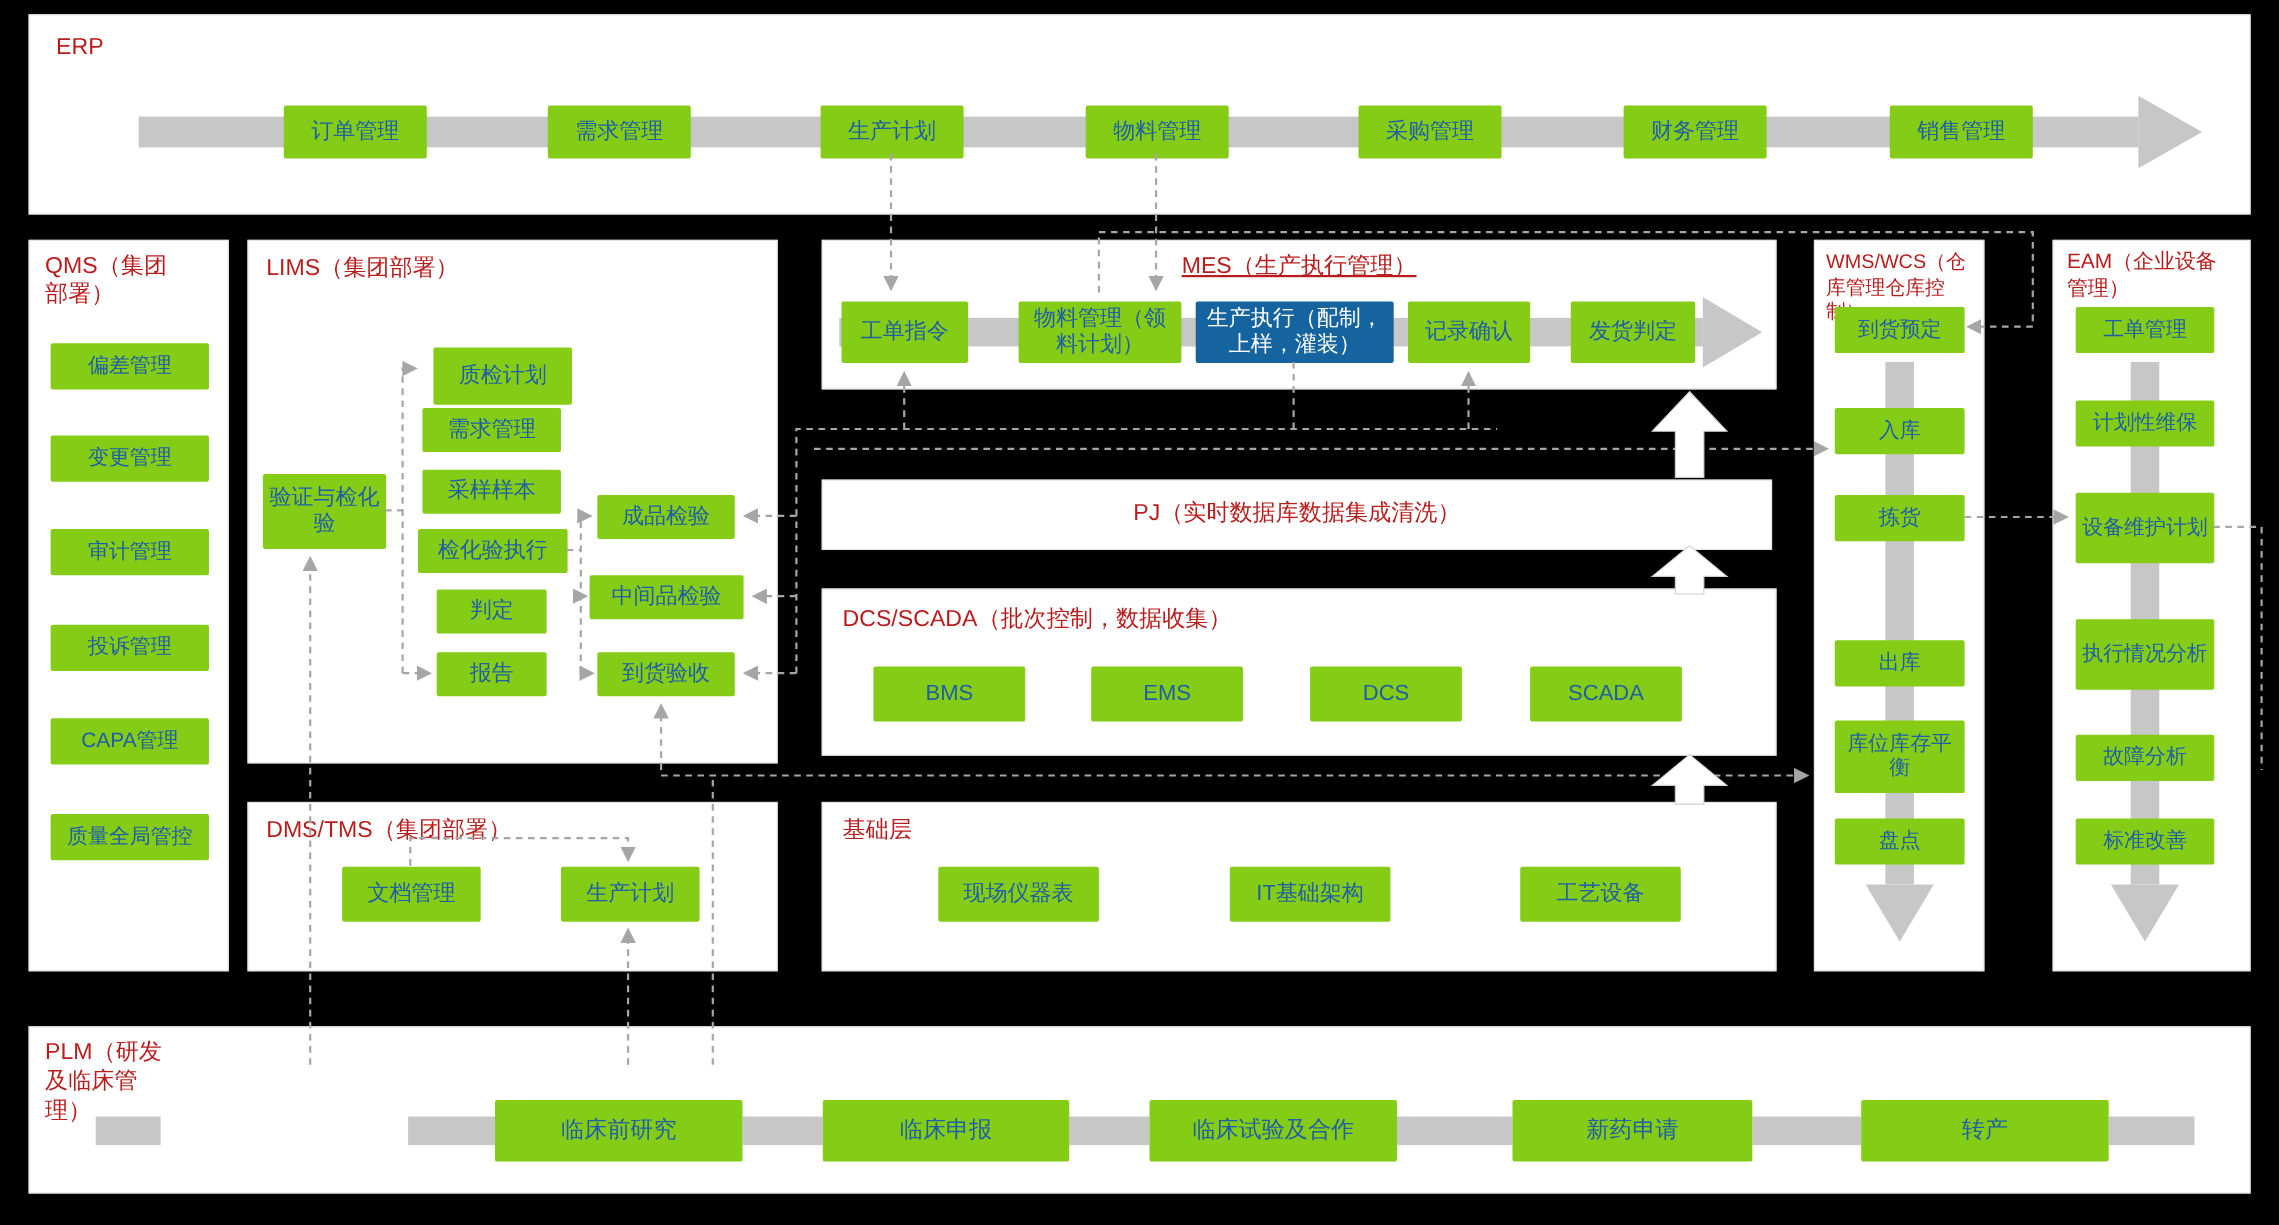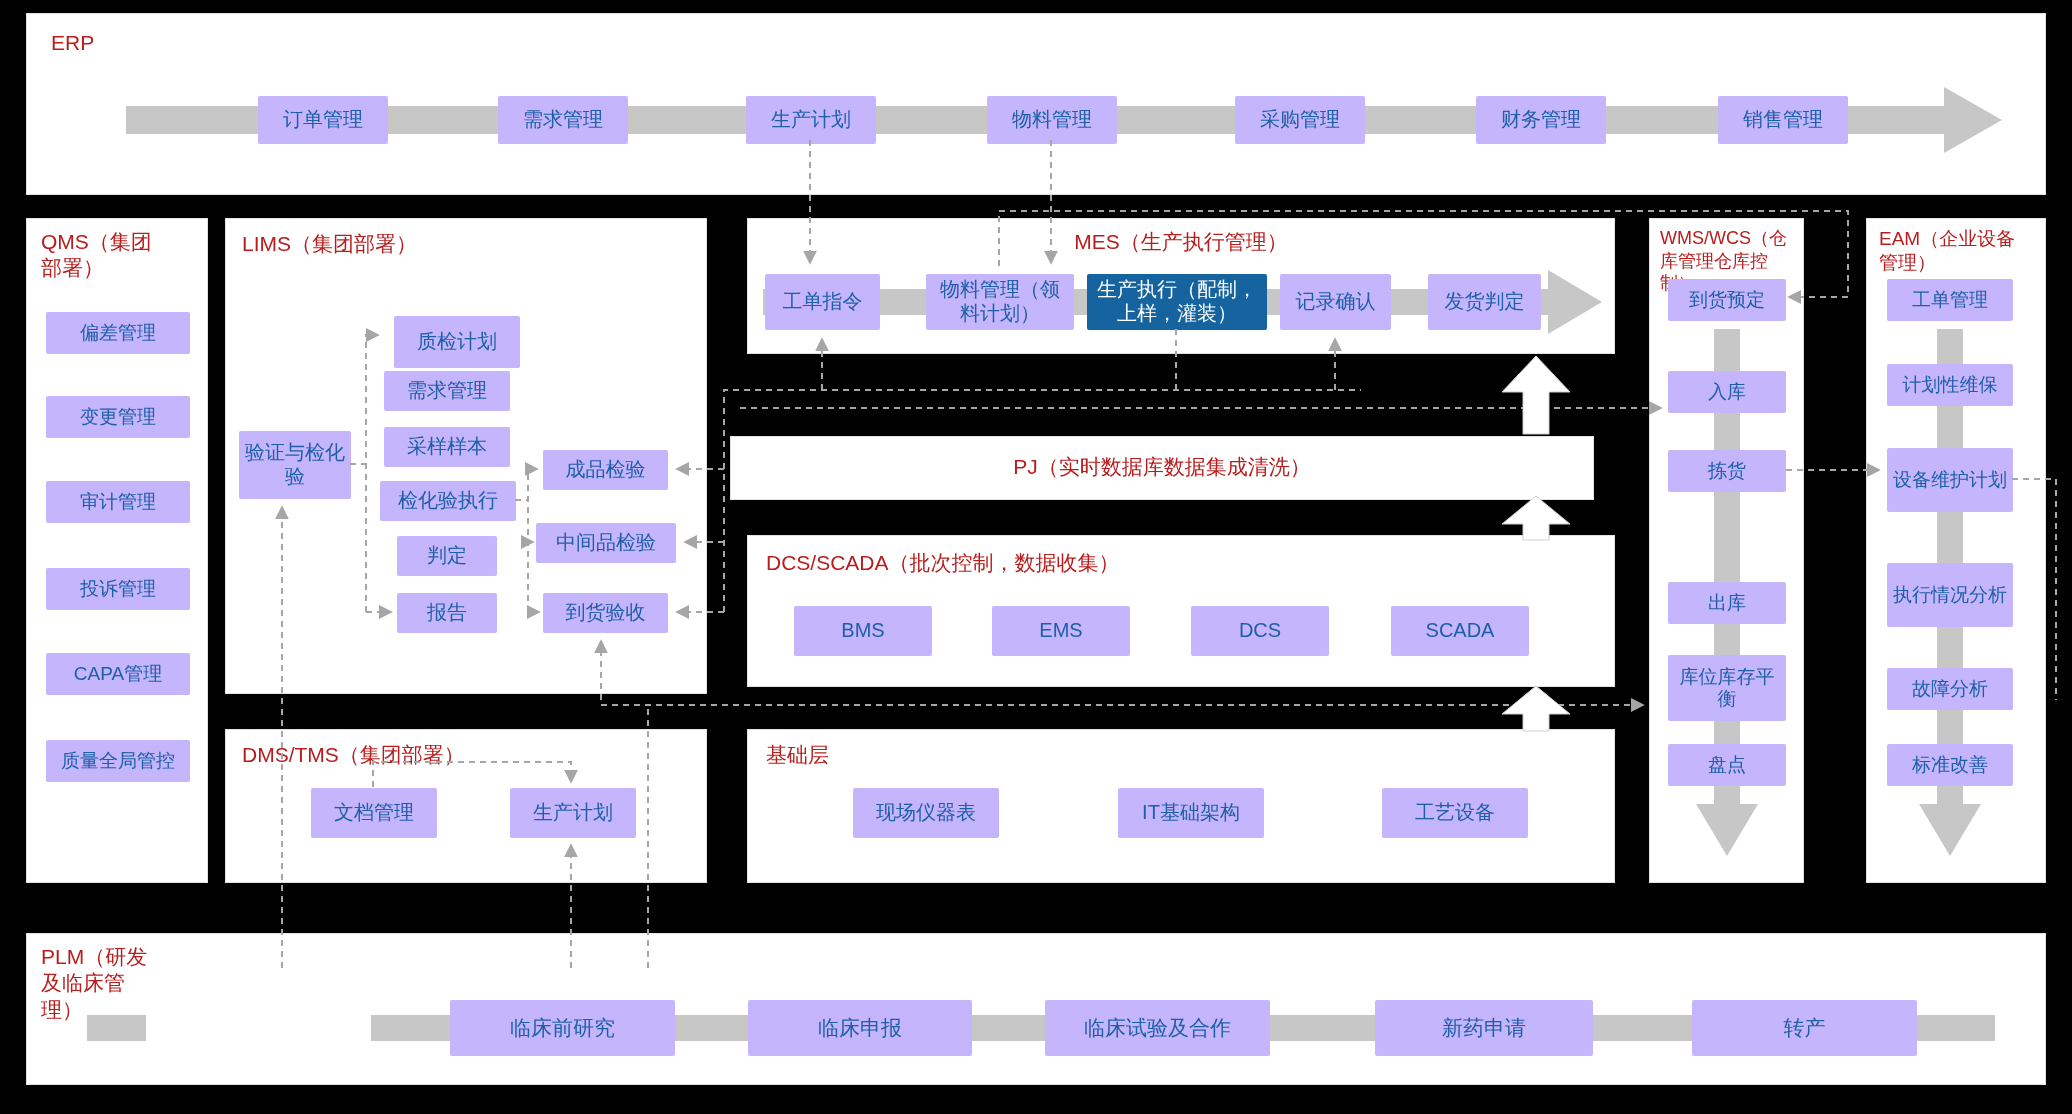--- a/index.html
+++ b/index.html
@@ -1,21 +1,21 @@
 <!DOCTYPE html>
 <html><head>
 <meta charset="utf-8">
 <style>
   html,body{margin:0;padding:0;background:#000;}
   body{font-family:"Liberation Sans","DejaVu Sans",sans-serif;}
   .canvas{position:relative;width:2072px;height:1114px;background:#000;overflow:hidden;}
   .panel{position:absolute;background:#fff;border:1px solid #e2e2e2;box-sizing:border-box;}
   .ptitle{position:absolute;color:#b91c1c;font-size:21px;font-weight:500;line-height:1.25;}
   .center-title{left:0;width:100%;text-align:center;}
-  .box{position:absolute;background:#c4b5fd;color:#1f5fa8;display:flex;align-items:center;justify-content:center;
+  .box{position:absolute;background:#84cc16;color:#1f5fa8;display:flex;align-items:center;justify-content:center;
        text-align:center;font-size:20px;line-height:1.18;box-sizing:border-box;padding:2px 5px;border-radius:2px;}
   .box.hl{background:#16649f;color:#fff;}
   .box.sm{font-size:19px;}
   .band{position:absolute;background:#c7c7c7;}
   .tri{position:absolute;width:0;height:0;border-style:solid;}
   .shaft{position:absolute;background:#c7c7c7;}
   .headdown{position:absolute;width:0;height:0;border-style:solid;border-color:#c7c7c7 transparent transparent transparent;}
   svg.overlay{position:absolute;left:0;top:0;z-index:50;pointer-events:none;}
   .dash{stroke:#a6a6a6;stroke-width:2;fill:none;stroke-dasharray:6 5;}
   .bigarrow{fill:#fff;stroke:#cfcfcf;stroke-width:1;}
@@ -56,31 +56,31 @@
     <div class="box" style="left:158px;top:208px;width:126px;height:40px;">采样样本</div>
     <div class="box" style="left:154px;top:262px;width:136px;height:40px;">检化验执行</div>
     <div class="box" style="left:171px;top:317px;width:100px;height:40px;">判定</div>
     <div class="box" style="left:171px;top:374px;width:100px;height:40px;">报告</div>
     <div class="box" style="left:317px;top:231px;width:125px;height:40px;">成品检验</div>
     <div class="box" style="left:310px;top:304px;width:140px;height:40px;">中间品检验</div>
     <div class="box" style="left:317px;top:374px;width:125px;height:40px;">到货验收</div>
   </div>
 
   <div class="panel" style="left:747px;top:218px;width:868px;height:136px;">
-    <div class="ptitle center-title" style="top:10px;">MES（生产执行管理）</div>
+    <div class="ptitle center-title" style="top:10px;text-decoration:underline;">MES（生产执行管理）</div>
     <div class="band" style="left:15px;top:70px;width:785px;height:26px;"></div>
     <div class="tri" style="left:800px;top:51px;border-width:32px 0 32px 54px;border-color:transparent transparent transparent #c7c7c7;"></div>
     <div class="box" style="left:17px;top:55px;width:115px;height:56px;">工单指令</div>
     <div class="box" style="left:178px;top:55px;width:148px;height:56px;">物料管理（领料计划）</div>
     <div class="box hl" style="left:339px;top:55px;width:180px;height:56px;">生产执行（配制，上样，灌装）</div>
     <div class="box" style="left:532px;top:55px;width:111px;height:56px;">记录确认</div>
     <div class="box" style="left:680px;top:55px;width:113px;height:56px;">发货判定</div>
   </div>
 
-  <div class="panel" style="left:730px;top:436px;width:864px;height:64px;">
+  <div class="panel" style="left:747px;top:436px;width:864px;height:64px;">
     <div class="ptitle center-title" style="top:17px;">PJ（实时数据库数据集成清洗）</div>
   </div>
 
   <div class="panel" style="left:747px;top:535px;width:868px;height:152px;">
     <div class="ptitle" style="left:18px;top:14px;">DCS/SCADA（批次控制，数据收集）</div>
     <div class="box" style="left:46px;top:70px;width:138px;height:50px;">BMS</div>
     <div class="box" style="left:244px;top:70px;width:138px;height:50px;">EMS</div>
     <div class="box" style="left:443px;top:70px;width:138px;height:50px;">DCS</div>
     <div class="box" style="left:643px;top:70px;width:138px;height:50px;">SCADA</div>
   </div>

